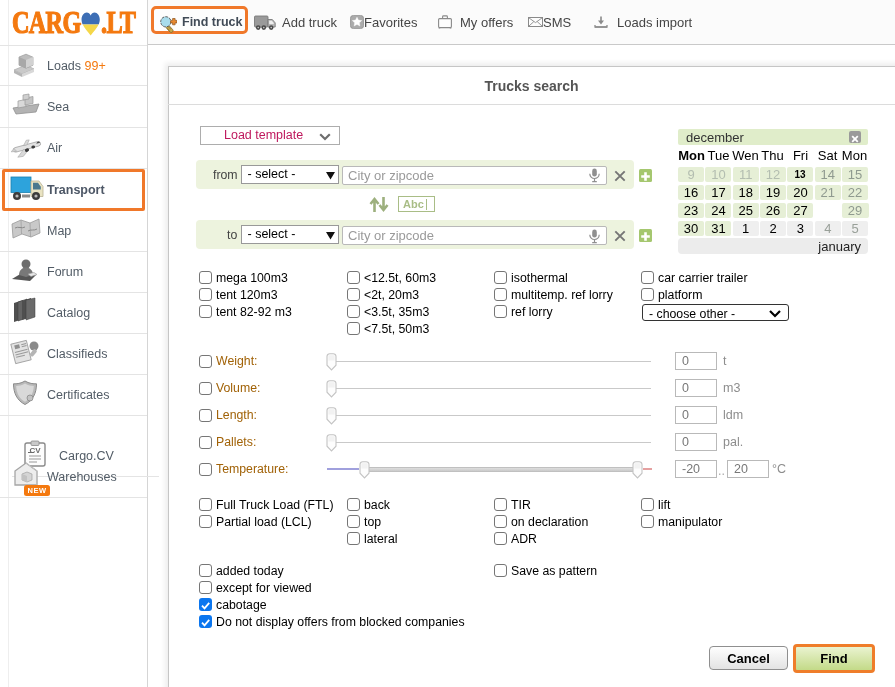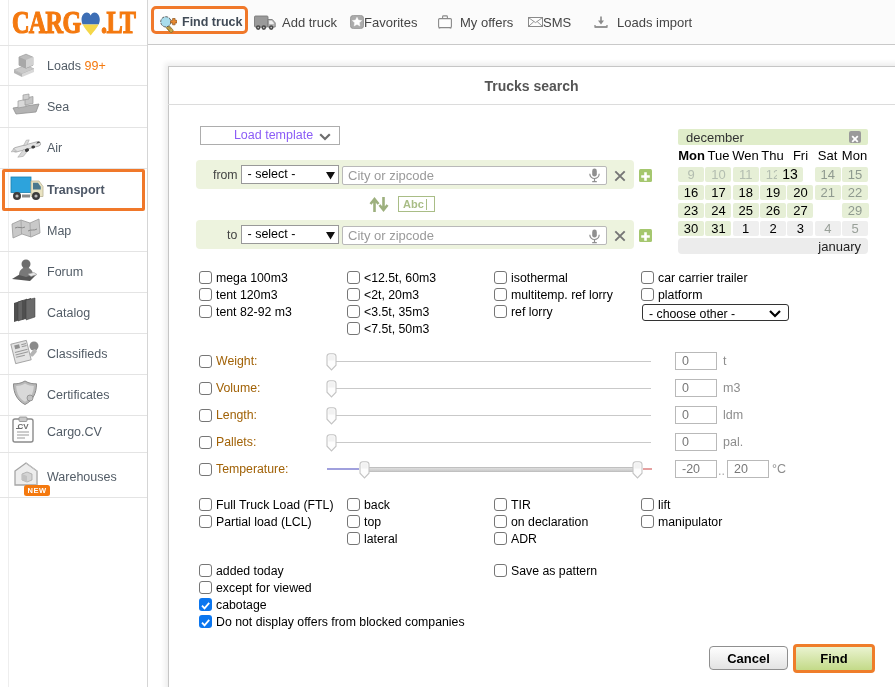--- a/index.html
+++ b/index.html
@@ -166,21 +166,21 @@
   </div>
 <div class="srow" style="top:375px;">
     <span class="icon">
   <svg width="30" height="28" viewBox="0 0 30 28">
     <path d="M15 2 C11 4.5 6.5 5 3.5 4.8 C3.5 14 7 21.5 15 25.5 C23 21.5 26.5 14 26.5 4.8 C23.5 5 19 4.5 15 2 Z" fill="#b9b9b9" stroke="#8a8a8a" stroke-width="1"></path>
     <path d="M15 4.5 C12 6.3 8.8 7 6.2 7 C6.4 13.8 9.2 19.5 15 22.8 C20.8 19.5 23.6 13.8 23.8 7 C21.2 7 18 6.3 15 4.5 Z" fill="#d9d9d9"></path>
     <circle cx="20" cy="19" r="3" fill="#c3c3c3" stroke="#8a8a8a" stroke-width="0.8"></circle>
   </svg></span>
     <span class="lbl">Certificates</span>
   </div>
-<div class="srow" style="top:412px;">
+<div class="srow" style="top:436px;margin-left:12px;">
     <span class="icon">
   <svg width="26" height="28" viewBox="0 0 26 28">
     <rect x="3" y="3" width="20" height="23" rx="2" fill="#fdfdfd" stroke="#8a8a8a" stroke-width="1.4"></rect>
     <rect x="9" y="1" width="8" height="4.5" rx="1" fill="#c9c9c9" stroke="#8a8a8a" stroke-width="0.8"></rect>
     <text x="13" y="13" font-size="8" font-weight="bold" fill="#6a6a6a" text-anchor="middle" font-family="Liberation Sans,sans-serif">CV</text>
     <path d="M7 16 h12 M7 19 h12 M7 22 h8" stroke="#9a9a9a" stroke-width="1.2"></path>
     <path d="M6 12.5 h6" stroke="#6a6a6a" stroke-width="1"></path>
   </svg></span>
     <span class="lbl">Cargo.CV</span>
   </div>
@@ -249,21 +249,21 @@
     <path d="M4 4.5 L7 8.5 L10 4.5 z" fill="#8a8a8a"></path>
     <path d="M1 9 v1.5 M13 9 v1.5" stroke="#8a8a8a" stroke-width="1.3"></path>
     <path d="M0.5 11 h13" stroke="#8a8a8a" stroke-width="1.8"></path>
   </svg>
   <span style="margin-left:9px;">Loads import</span>
 </div>
 <div id="panel"></div>
 <div id="ptitle">Trucks search</div>
 <div id="transportbox"></div>
 
-<div class="fsel" style="left:200px; top:125.5px; width:140px; height:19px; border-color:#adadad; color:#8b5cf6; line-height:17px; padding-left:7px;text-align:center;">Load template
+<div class="fsel" style="left:200px; top:125.5px; width:140px; height:19px; border-color:#adadad; color:#be185d; line-height:17px; padding-left:23px;">Load template
   <svg width="12" height="8" viewBox="0 0 12 8" style="position:absolute; right:8px; top:6px;">
       <path d="M1.2 1.2 l4.8 4.8 L10.8 1.2" fill="none" stroke="#6e6e6e" stroke-width="2.2"></path>
     </svg>
 </div>
 
 <div class="grnrow" style="top:159.5px;"></div>
 <div class="cl" style="left:213px; top:174.5px; color:#444;">from</div>
 <div class="fsel" style="left:240.5px; top:164.5px; width:98px; height:19px; line-height:17px; padding-left:6px;">- select -
   <svg width="9" height="8" viewBox="0 0 9 8" style="position:absolute; right:2.5px; top:6px;">
       <path d="M0 0 h9 l-4.5 7.5 z" fill="#111"></path>
@@ -322,21 +322,21 @@
     <div class="dayhdr" style="left:27px;">Tue</div>
     <div class="dayhdr" style="left:54px;">Wen</div>
     <div class="dayhdr" style="left:81px;">Thu</div>
     <div class="dayhdr" style="left:109px;">Fri</div>
     <div class="dayhdr" style="left:136px;">Sat</div>
     <div class="dayhdr" style="left:163px;">Mon</div>
   <div class="calcell cgd" style="left:0.0px; top:37.5px;">9</div>
   <div class="calcell cgd" style="left:27.4px; top:37.5px;">10</div>
   <div class="calcell cgd" style="left:54.7px; top:37.5px;">11</div>
   <div class="calcell cgd" style="left:82.1px; top:37.5px;">12</div>
-  <div class="calcell cg" style="left:99px; top:37.5px; font-weight:normal; font-size:14px;">13</div>
+  <div class="calcell cg" style="left:109px; top:37.5px; font-weight:bold; font-size:10px;">13</div>
   <div class="calcell cwk" style="left:136.8px; top:37.5px;">14</div>
   <div class="calcell cwk" style="left:164.1px; top:37.5px;">15</div>
   <div class="calcell cg" style="left:0.0px; top:55.7px;">16</div>
   <div class="calcell cg" style="left:27.4px; top:55.7px;">17</div>
   <div class="calcell cg" style="left:54.7px; top:55.7px;">18</div>
   <div class="calcell cg" style="left:82.1px; top:55.7px;">19</div>
   <div class="calcell cg" style="left:109.4px; top:55.7px;">20</div>
   <div class="calcell cwk" style="left:136.8px; top:55.7px;">21</div>
   <div class="calcell cwk" style="left:164.1px; top:55.7px;">22</div>
   <div class="calcell cg" style="left:0.0px; top:73.9px;">23</div>

